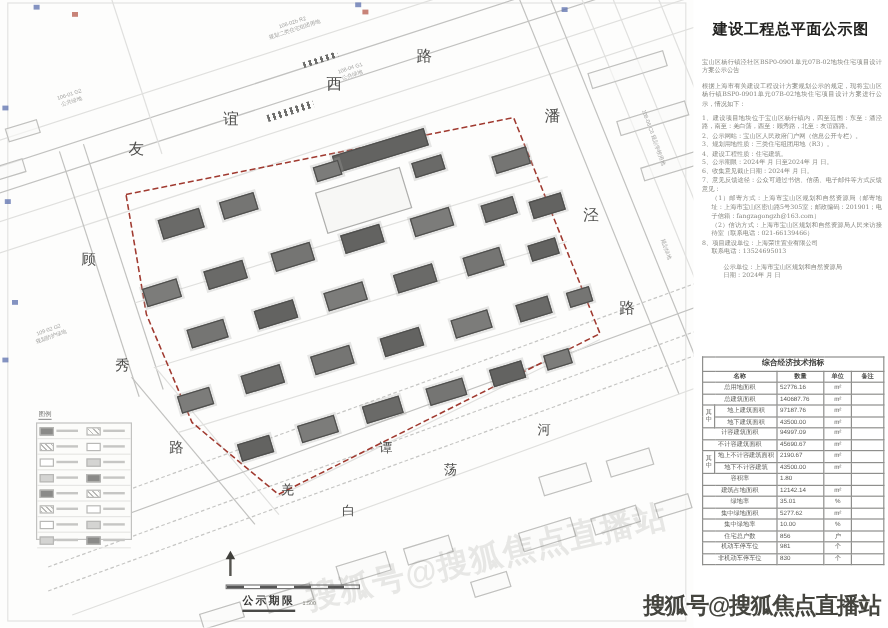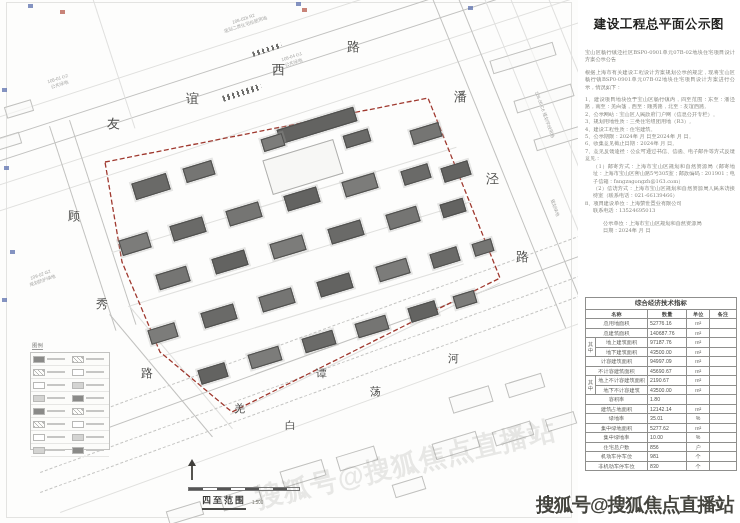--- a/index.html
+++ b/index.html
@@ -273,21 +273,21 @@
           <div class="lbar"></div>
         </div>
         <div class="lcell">
           <div class="lsw" style="background: rgb(138, 138, 136);"></div>
           <div class="lbar"></div>
         </div>
       </div>
     </div>
   <div id="north"></div>
   <div id="scalebar"></div>
-  <div id="plan-label">四至范围</div>
+  <div id="plan-label">公示期限</div>
   <div id="scale-label">1:500</div>
 </div>
 
 <div id="panel"></div>
 <div id="panel-title">建设工程总平面公示图</div>
 <div id="notice">
     <div class="p gap">宝山区杨行镇泾社区BSP0-0901单元07B-02地块住宅项目设计方案公示公告</div>
     <div class="p gap">根据上海市有关建设工程设计方案规划公示的规定，现将宝山区杨行镇BSP0-0901单元07B-02地块住宅项目设计方案进行公示，情况如下：</div>
     <div class="p gap">1、建设项目地块位于宝山区杨行镇内，四至范围：东至：潘泾路，南至：羌白荡，西至：顾秀路，北至：友谊西路。</div>
     <div class="p">2、公示网站：宝山区人民政府门户网（信息公开专栏）。</div>

